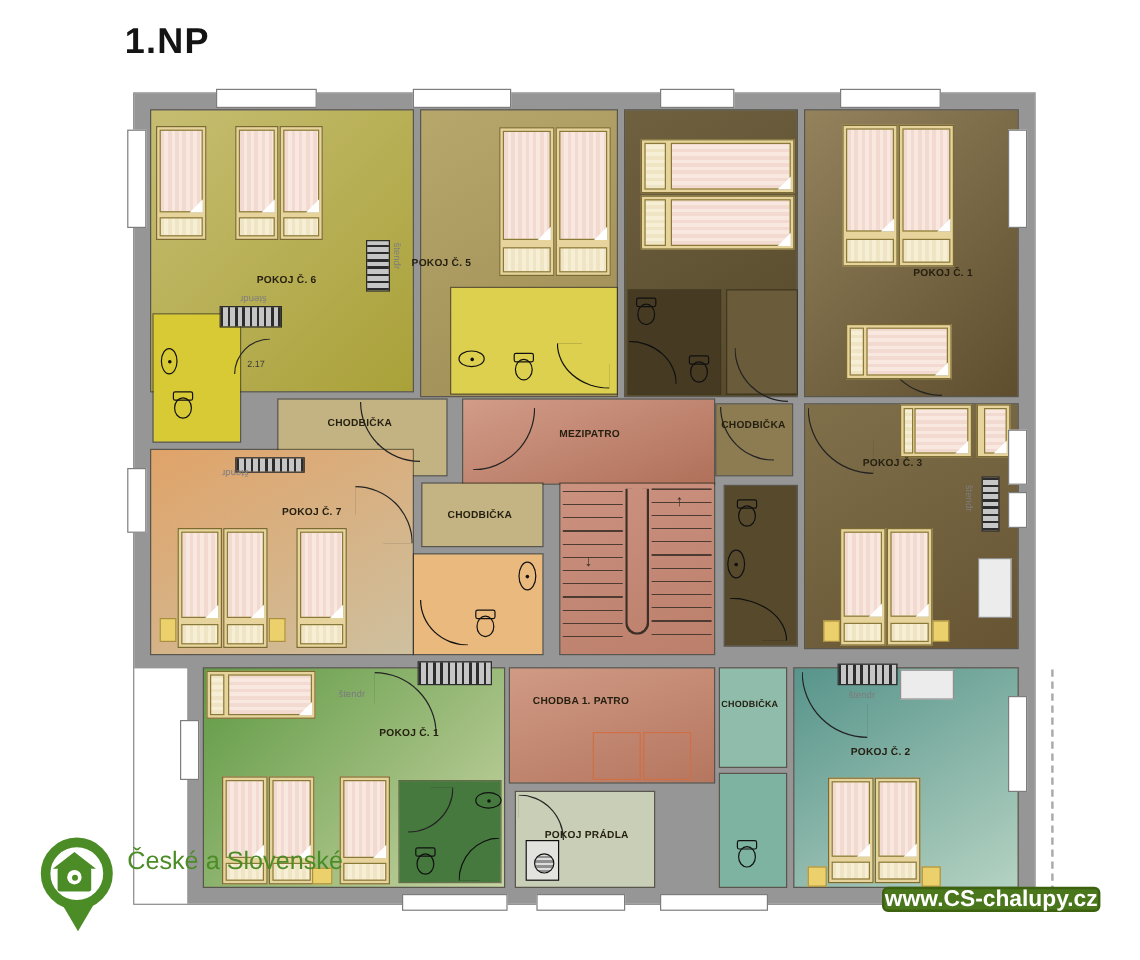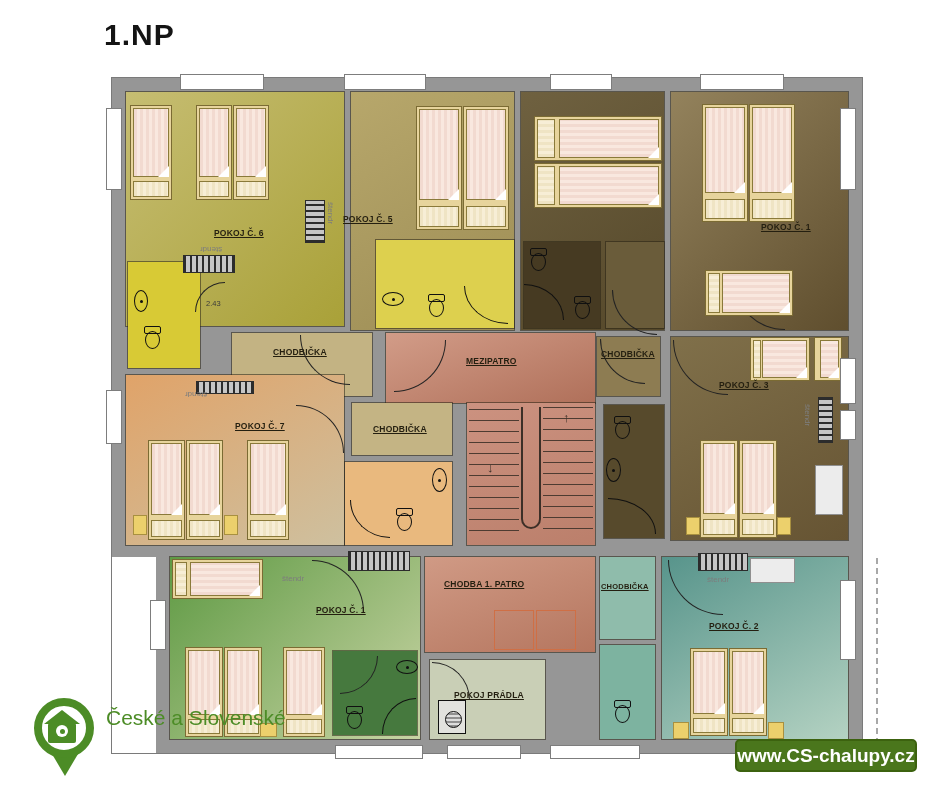--- a/index.html
+++ b/index.html
@@ -1,21 +1,21 @@
 <!DOCTYPE html>
 <html><head>
 <meta charset="utf-8">
 <style>
   *{margin:0;padding:0;box-sizing:border-box}
   html,body{width:950px;height:800px}
   body{position:relative;background:#fff;font-family:"Liberation Sans",sans-serif;overflow:hidden}
   #plan{position:absolute;left:112px;top:78px;width:750px;height:675px;background:#969696;outline:1px solid #7a7a7a;z-index:1}
   .room{position:absolute;outline:1px solid rgba(40,34,20,.55)}
   .sub{z-index:5}
-  .lbl{position:absolute;font-size:8.5px;font-weight:bold;color:#241f10;text-decoration:underline;white-space:nowrap;z-index:30;letter-spacing:.2px}
+  .lbl{position:absolute;font-size:8.5px;font-weight:bold;color:#241f10;white-space:nowrap;z-index:30;letter-spacing:.2px}
   .small{position:absolute;font-size:8px;color:#7d7d7d;z-index:30;white-space:nowrap}
   .small.dark{color:#3a3a3a;font-size:7.5px}
   .vtext{writing-mode:vertical-rl}
   .r180{transform:rotate(180deg)}
 
   .bed{position:absolute;background:#e7d49c;border:1px solid #7b6b33;z-index:12}
   .bed .m{position:absolute;left:2px;right:2px;top:2px;bottom:24%;background:repeating-linear-gradient(90deg,#f2dad0 0 3px,#f9e8df 3px 6px);border:1px solid #8a7a3a}
   .bed .m:after{content:"";position:absolute;right:-1px;bottom:-1px;width:0;height:0;border-style:solid;border-width:0 0 11px 11px;border-color:transparent transparent #fff transparent}
   .bed .p{position:absolute;left:2px;right:2px;bottom:2px;height:17%;background:repeating-linear-gradient(90deg,#efe4c4 0 3px,#f7eed6 3px 6px);border:1px solid #8a7a3a}
   .bed.h .m{left:19%;right:2px;top:2px;bottom:2px;background:repeating-linear-gradient(0deg,#f2dad0 0 3px,#f9e8df 3px 6px)}
@@ -57,21 +57,21 @@
   #logo{position:absolute;left:26px;top:692px;width:280px;height:105px;z-index:40}
   .pin-ring{position:absolute;left:8px;top:6px;width:60px;height:60px;border:8px solid #4c8c26;border-radius:50%;background:#fff;z-index:2}
   .pin-tail{position:absolute;left:26px;top:62px;width:0;height:0;border-left:13px solid transparent;border-right:13px solid transparent;border-top:22px solid #4c8c26;z-index:1}
   .house-roof{position:absolute;left:18px;top:18px;width:0;height:0;border-left:18px solid transparent;border-right:18px solid transparent;border-bottom:14px solid #4c8c26;z-index:3}
   .house-body{position:absolute;left:22px;top:31px;width:28px;height:20px;background:#4c8c26;border-radius:2px;z-index:3}
   .house-dot-ring{position:absolute;left:30px;top:33px;width:12px;height:12px;background:#fff;border-radius:50%;z-index:4}
   .house-dot{position:absolute;left:33.5px;top:36.5px;width:5px;height:5px;background:#4c8c26;border-radius:50%;z-index:5}
   .logo-line1{position:absolute;left:80px;top:14px;font-size:21px;font-weight:normal;color:#4c8c26;white-space:nowrap}
   .logo-line2{position:absolute;left:78px;top:33px;font-size:39px;font-weight:bold;color:#f28c1a;letter-spacing:2px;white-space:nowrap}
 
-  #urlbadge{position:absolute;left:735px;top:739px;width:182px;height:33px;background:#4a761c;border:2px solid #3c620f;border-radius:5px;z-index:40;display:flex;align-items:center;justify-content:center}
+  #urlbadge{position:absolute;left:735px;top:739px;width:182px;height:21px;background:#4a761c;border:2px solid #3c620f;border-radius:5px;z-index:40;display:flex;align-items:center;justify-content:center}
   #urlbadge span{color:#fff;font-weight:bold;font-size:19px;white-space:nowrap}
 
   .dashline{position:absolute;border-left:2px dashed #a8a8a8;z-index:3}
 </style>
 </head>
 <body>
 
 <div id="title">1.NP</div>
 
 <div id="plan">
@@ -269,21 +269,21 @@
   <span class="lbl" style="left:489px;top:271px">CHODBIČKA</span>
   <span class="lbl" style="left:607px;top:302px">POKOJ Č. 3</span>
   <span class="lbl" style="left:123px;top:343px">POKOJ Č. 7</span>
   <span class="lbl" style="left:261px;top:346px">CHODBIČKA</span>
   <span class="lbl" style="left:204px;top:527px">POKOJ Č. 1</span>
   <span class="lbl" style="left:332px;top:501px">CHODBA 1. PATRO</span>
   <span class="lbl" style="left:489px;top:504px;font-size:7.5px">CHODBIČKA</span>
   <span class="lbl" style="left:597px;top:543px">POKOJ Č. 2</span>
   <span class="lbl" style="left:342px;top:612px">POKOJ PRÁDLA</span>
 
-  <span class="small dark" style="left:94px;top:221px">2.43</span>
+  <span class="small dark" style="left:94px;top:221px">2.17</span>
   <span class="small r180" style="left:88px;top:167px">štendr</span>
   <span class="small vtext" style="left:214px;top:124px">štendr</span>
   <span class="small r180" style="left:73px;top:312px">štendr</span>
   <span class="small vtext" style="left:691px;top:326px">štendr</span>
   <span class="small" style="left:170px;top:496px">štendr</span>
   <span class="small" style="left:595px;top:497px">štendr</span>
 
   <div class="outside" style="left:0;top:479px;width:44px;height:196px"></div>
 </div>
 

